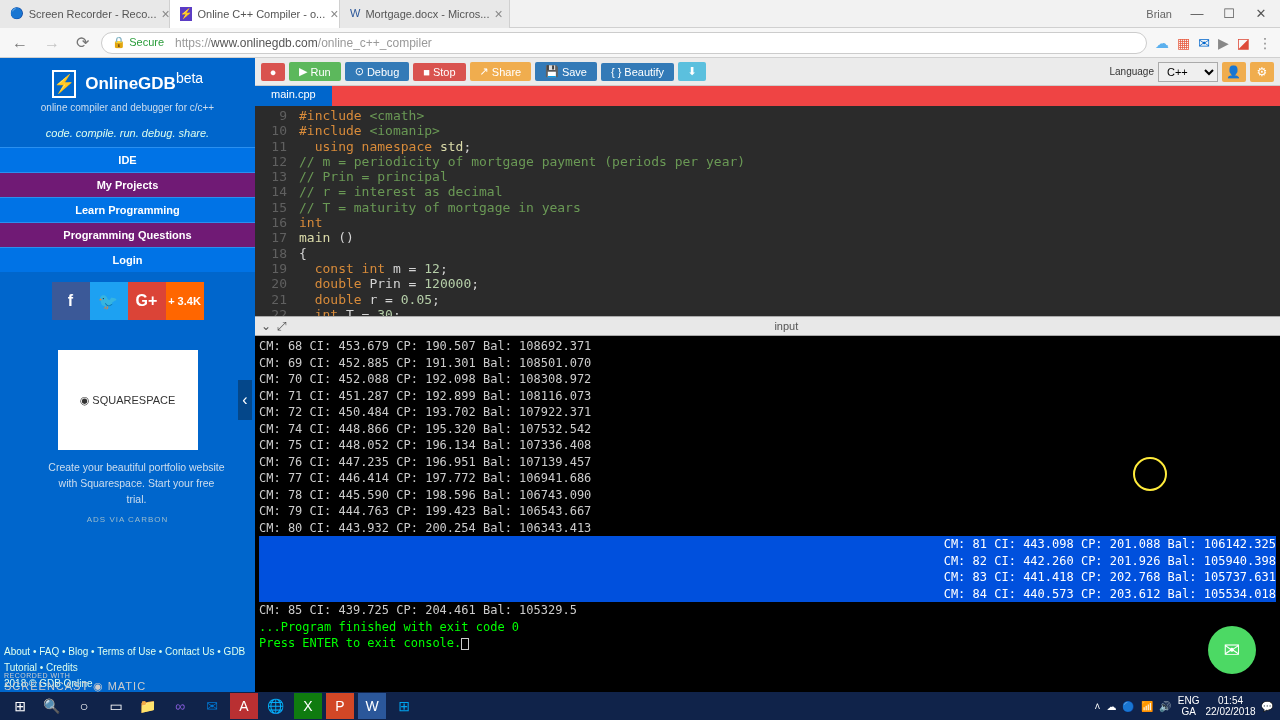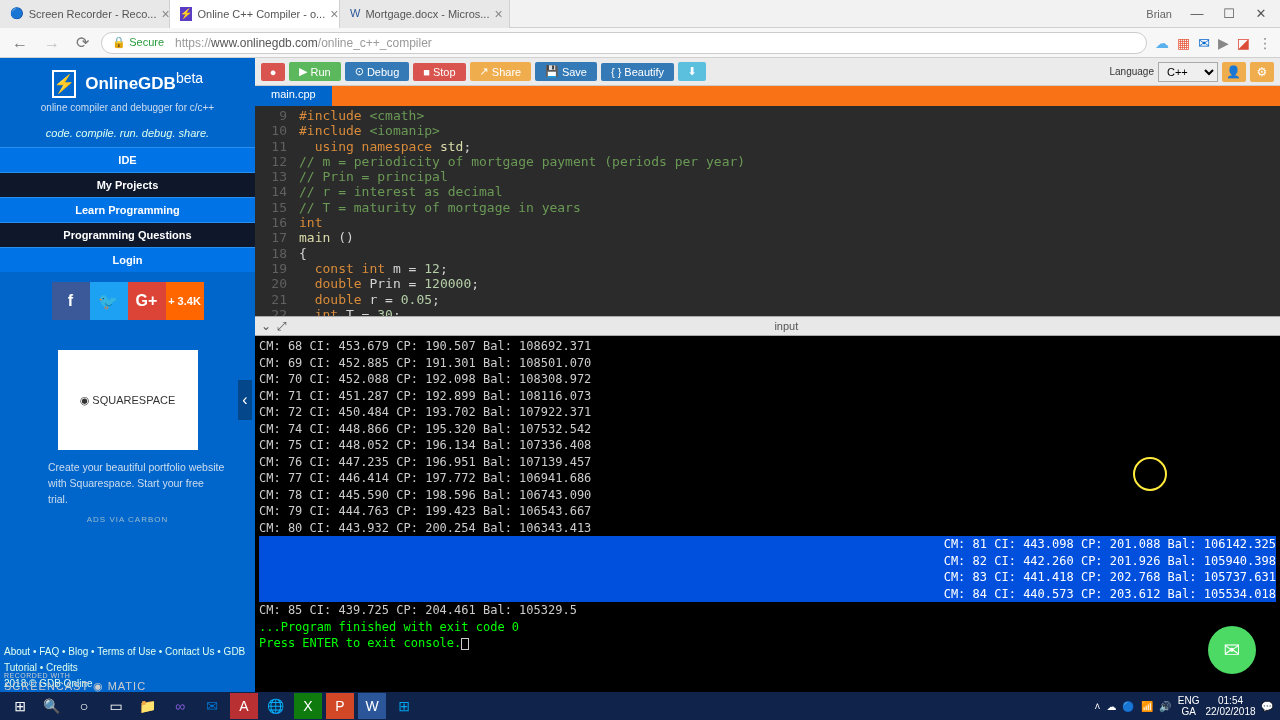--- a/index.html
+++ b/index.html
@@ -27,29 +27,29 @@
 
 .main { display: flex; height: 640px; }
 .sidebar { width: 255px; background: #0066cc; color: #fff; display: flex; flex-direction: column; position: relative; }
 .logo-area { text-align: center; padding: 12px 0 6px; }
 .logo-box { display: inline-block; border: 2px solid #fff; width: 24px; height: 28px; line-height: 24px; font-size: 18px; font-weight: bold; vertical-align: middle; }
 .logo-name { font-size: 17px; font-weight: bold; vertical-align: middle; margin-left: 6px; }
 .logo-beta { font-size: 14px; vertical-align: top; }
 .logo-sub { font-size: 10px; color: #cde; margin-top: 4px; }
 .tagline { font-size: 11px; font-style: italic; text-align: center; padding: 8px 0; color: #dfe; }
 .side-nav button { display: block; width: 100%; background: #0073e6; border: none; border-top: 1px solid #2a90f0; color: #fff; padding: 6px 0; font-size: 11px; font-weight: bold; cursor: pointer; }
-.side-nav button.dark { background: #0f172a; }
+.side-nav button.dark { background: #701a75; }
 .social-row { display: flex; justify-content: center; padding: 10px 0; }
 .social-row .sbtn { width: 38px; height: 38px; display: flex; align-items: center; justify-content: center; font-weight: bold; color: #fff; font-size: 16px; }
 .sbtn.fb { background: #3b5998; }
 .sbtn.tw { background: #1da1f2; }
 .sbtn.gp { background: #db4437; }
 .sbtn.sh { background: #ff6600; font-size: 11px; gap: 3px; }
 .ad-box { width: 140px; height: 100px; background: #fff; margin: 20px auto 10px; display: flex; align-items: center; justify-content: center; color: #333; font-size: 11px; }
-.ad-text { font-size: 10.5px; color: #cde; padding: 0 30px; line-height: 1.5; margin-left: 18px; }
+.ad-text { text-align: center; font-size: 10.5px; color: #cde; padding: 0 30px; line-height: 1.5; margin-left: 18px; }
 .ad-via { text-align: center; font-size: 8px; color: #9bc; letter-spacing: 1px; margin-top: 8px; }
 .footer-links { position: absolute; bottom: 0; left: 0; right: 0; font-size: 10px; text-align: left; padding: 6px 4px; color: #dfe; line-height: 1.6; }
 
 .editor-area { flex: 1; display: flex; flex-direction: column; background: #fff; }
 .toolbar { background: #ebebeb; border-bottom: 1px solid #ccc; display: flex; align-items: center; height: 28px; padding: 0 6px; gap: 4px; }
 .tbtn { border: none; color: #fff; padding: 3px 10px; font-size: 11px; border-radius: 2px; cursor: pointer; display: flex; align-items: center; gap: 3px; }
 .tbtn.rec { background: #d9534f; width: 24px; padding: 3px 0; justify-content: center; }
 .tbtn.run { background: #5cb85c; }
 .tbtn.debug { background: #337ab7; }
 .tbtn.stop { background: #d9534f; }
@@ -57,21 +57,21 @@
 .tbtn.save { background: #337ab7; }
 .tbtn.beautify { background: #337ab7; }
 .tbtn.dl { background: #5bc0de; width: 28px; justify-content: center; }
 .lang-area { margin-left: auto; display: flex; align-items: center; gap: 4px; }
 .lang-label { font-size: 10px; color: #333; }
 .lang-select { font-size: 11px; padding: 2px 4px; border: 1px solid #aaa; width: 60px; }
 .tool-icon { width: 24px; height: 20px; display: flex; align-items: center; justify-content: center; color: #fff; border-radius: 2px; }
 .tool-icon.person { background: #f0ad4e; }
 .tool-icon.gear { background: #f0ad4e; }
 
-.file-tabs { background: #f97316; height: 20px; display: flex; }
+.file-tabs { background: #ef4444; height: 20px; display: flex; }
 .file-tab { background: #0066cc; color: #fff; padding: 2px 16px; font-size: 11px; }
 
 .code-editor { background: #2b2b2b; flex: 0 0 210px; overflow: hidden; font-family: 'Consolas', monospace; font-size: 13px; line-height: 15.3px; display: flex; }
 .gutter { background: #2b2b2b; color: #606060; text-align: right; padding: 2px 8px 2px 4px; width: 40px; }
 .code { padding: 2px 4px; white-space: pre; }
 .c-orange { color: #d88b3a; }
 .c-green { color: #6a9955; }
 .c-yellow { color: #dcdcaa; }
 .c-white { color: #d4d4d4; }
 .c-num { color: #b5cea8; }

